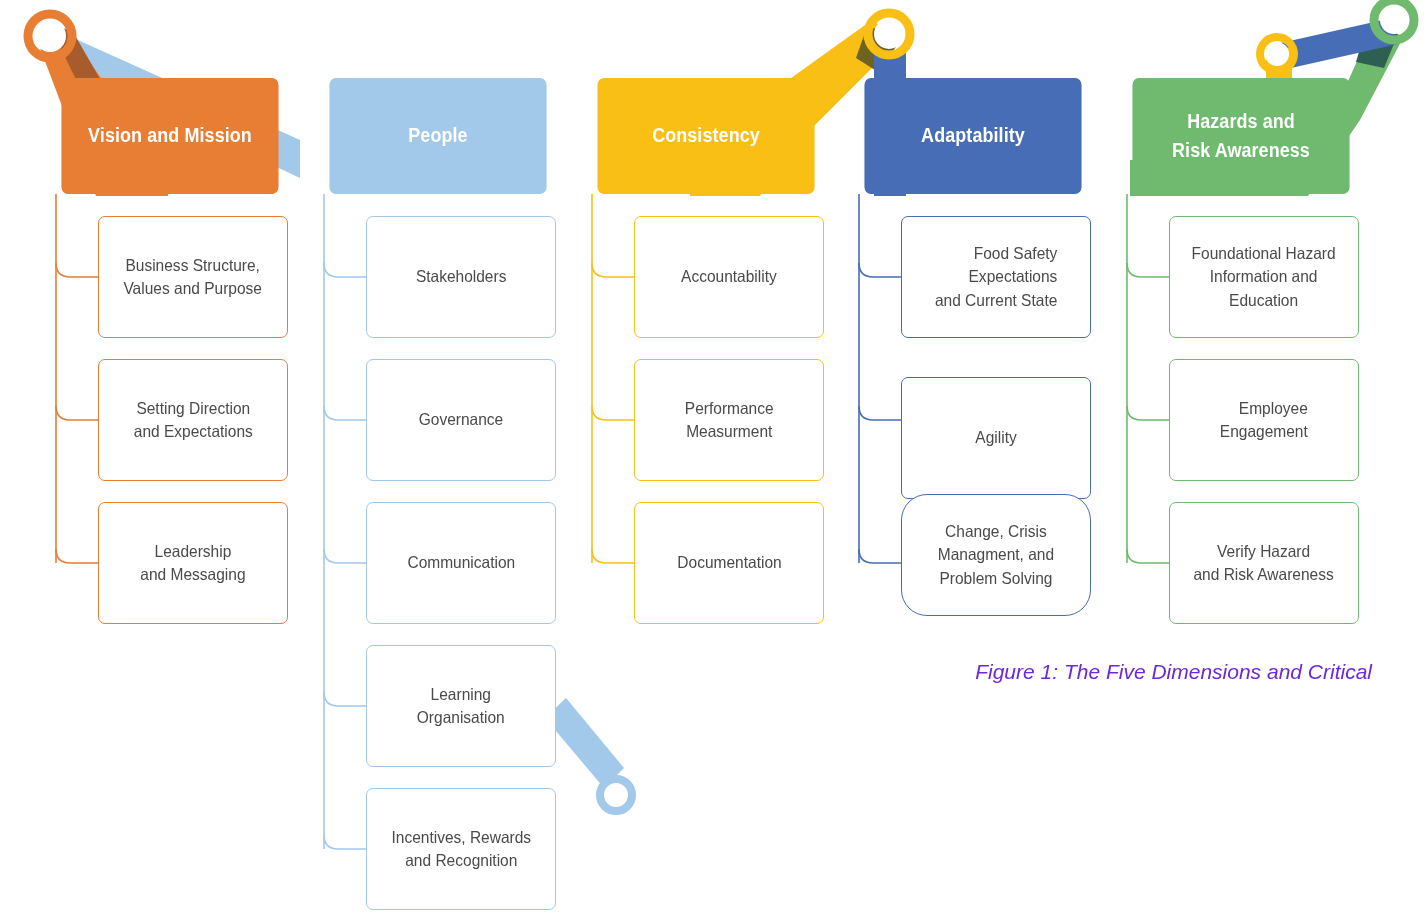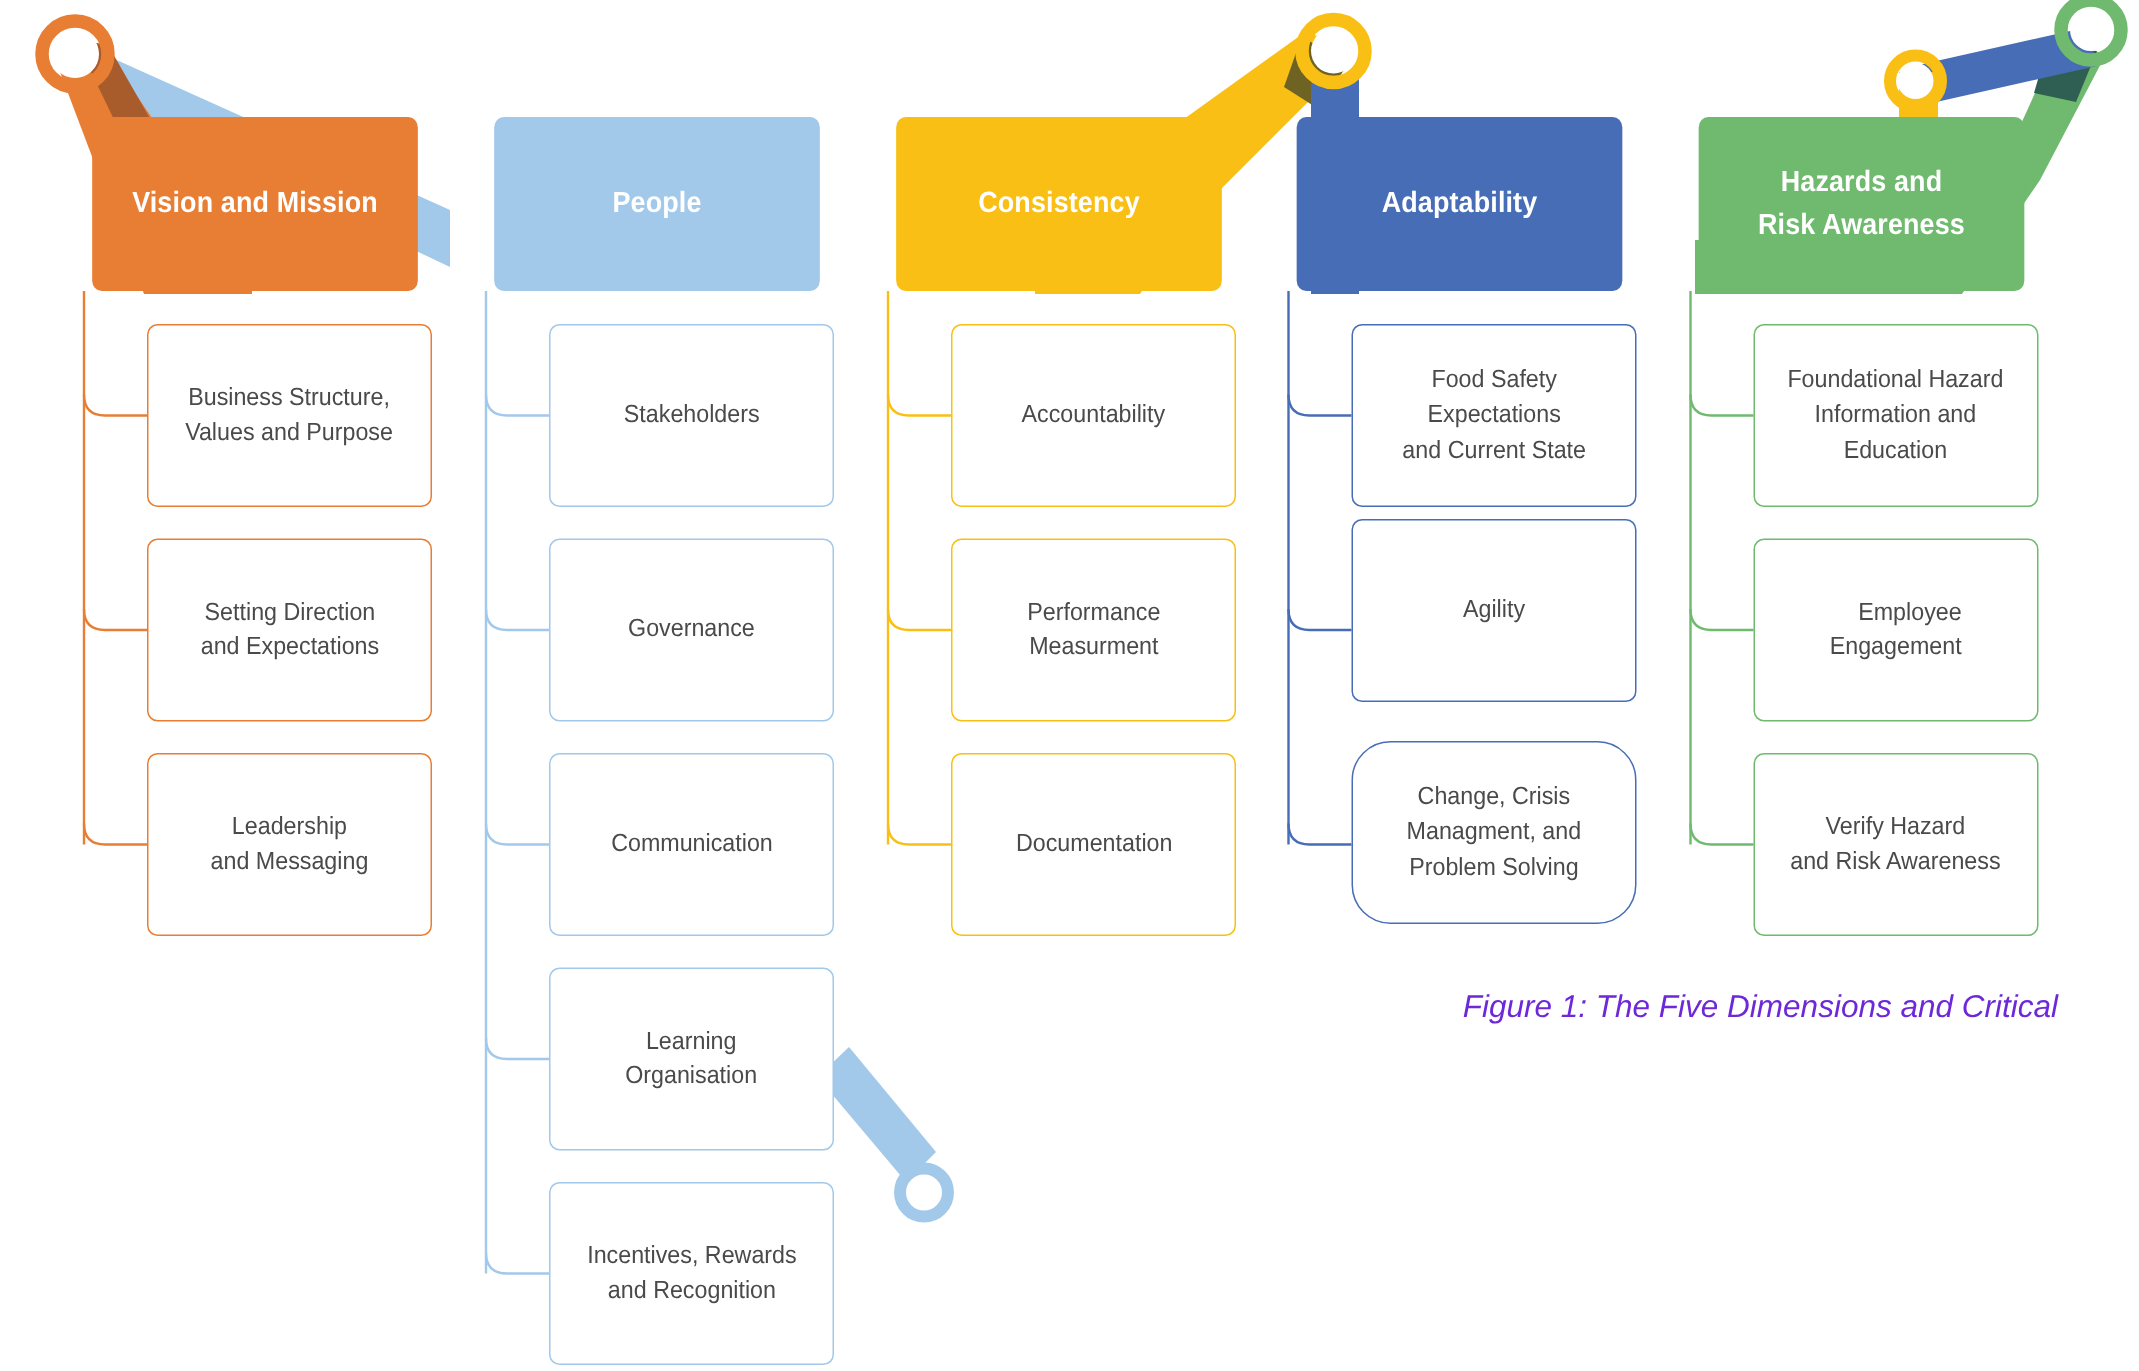--- a/index.html
+++ b/index.html
@@ -241,26 +241,26 @@
 Measurment</span>
         </div>
         <div class="node-box" style="left: 46px; top: 424px; width: 190px; height: 122px; border-color: rgb(249, 191, 20);">
           <span class="node-text">Documentation</span>
         </div>
       </div>
       <div class="column" style="left: 855px;">
         <div class="col-header" style="background: rgb(70, 109, 181); width: 236px; height: 116px;">
           <span style="white-space: pre-line;">Adaptability</span>
         </div>
-        <div class="node-box" style="left: 46px; top: 138px; width: 190px; height: 122px; border-color: rgb(70, 109, 181);">
+        <div class="node-box" style="left: 46px; top: 138px; width: 190px; height: 122px; border-color: rgb(70, 109, 181); text-align: right;">
           <span class="node-text">Food Safety
 Expectations
 and Current State</span>
         </div>
-        <div class="node-box" style="left: 46px; top: 268px; width: 190px; height: 122px; border-color: rgb(70, 109, 181);">
+        <div class="node-box" style="left: 46px; top: 299px; width: 190px; height: 122px; border-color: rgb(70, 109, 181);">
           <span class="node-text">Agility</span>
         </div>
         <div class="node-box" style="left: 46px; top: 416px; width: 190px; height: 122px; border-color: rgb(70, 109, 181); border-radius: 26px;">
           <span class="node-text">Change, Crisis
 Managment, and
 Problem Solving</span>
         </div>
       </div>
       <div class="column" style="left: 1123px;">
         <div class="col-header" style="background: rgb(111, 186, 110); width: 236px; height: 116px;">

